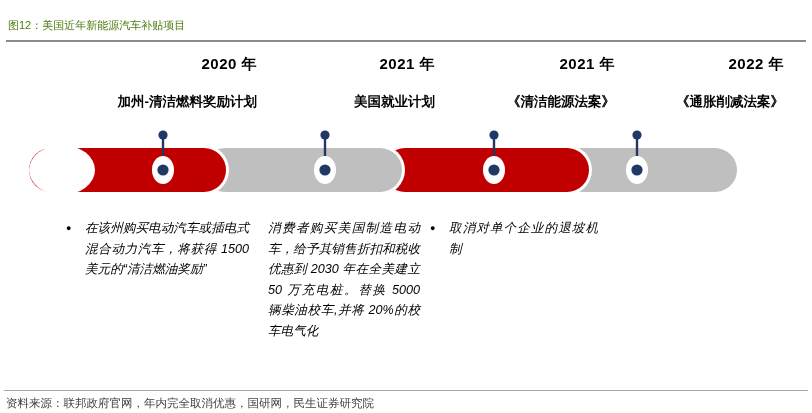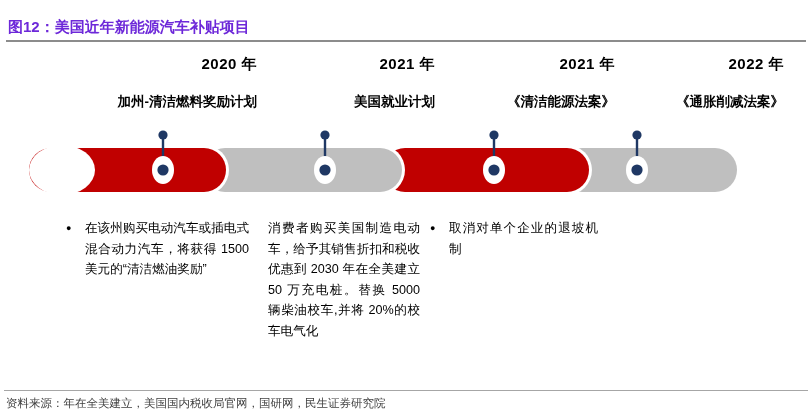--- a/index.html
+++ b/index.html
@@ -14,25 +14,25 @@
     overflow: hidden;
     font-family: "Liberation Sans", "DejaVu Sans", sans-serif;
     color: #000000;
   }
 
   
   #figure-title {
     position: absolute;
     left: 8px;
     top: 18px;
-    font-size: 15px;
-    font-weight: bold;
+    font-size: 11px;
+    font-weight: normal;
     letter-spacing: 0px;
     white-space: nowrap;
-    color: #6d28d9;
+    color: #4d7c0f;
   }
   #title-rule {
     position: absolute;
     left: 6px;
     top: 40px;
     width: 800px;
     height: 2px;
     background: #8c8c8c;
   }
 
@@ -66,20 +66,21 @@
     width: 812px;
     height: 95px;
   }
 
   
   .body-col {
     position: absolute;
     top: 218px;
     font-size: 12.6px;
     line-height: 20.5px;
+    font-style: italic;
   }
   .body-col ul {
     margin: 0;
     padding: 0;
     list-style: none;
   }
   .body-col li {
     position: relative;
     padding-left: 19px;
     margin: 0 0 0 0;
@@ -205,13 +206,13 @@
   </ul>
 </div>
 
 <div class="body-col" id="body-col-3">
   <ul>
     <li>取消对单个企业的退坡机制</li>
   </ul>
 </div>
 
 <div id="footer-rule"></div>
-<div id="source-note">资料来源：年在全美建立，美国国内税收局官网，国研网，民生证券研究院</div>
+<div id="source-note">资料来源：联邦政府官网，年内完全取消优惠，国研网，民生证券研究院</div>
 
 </body></html>

